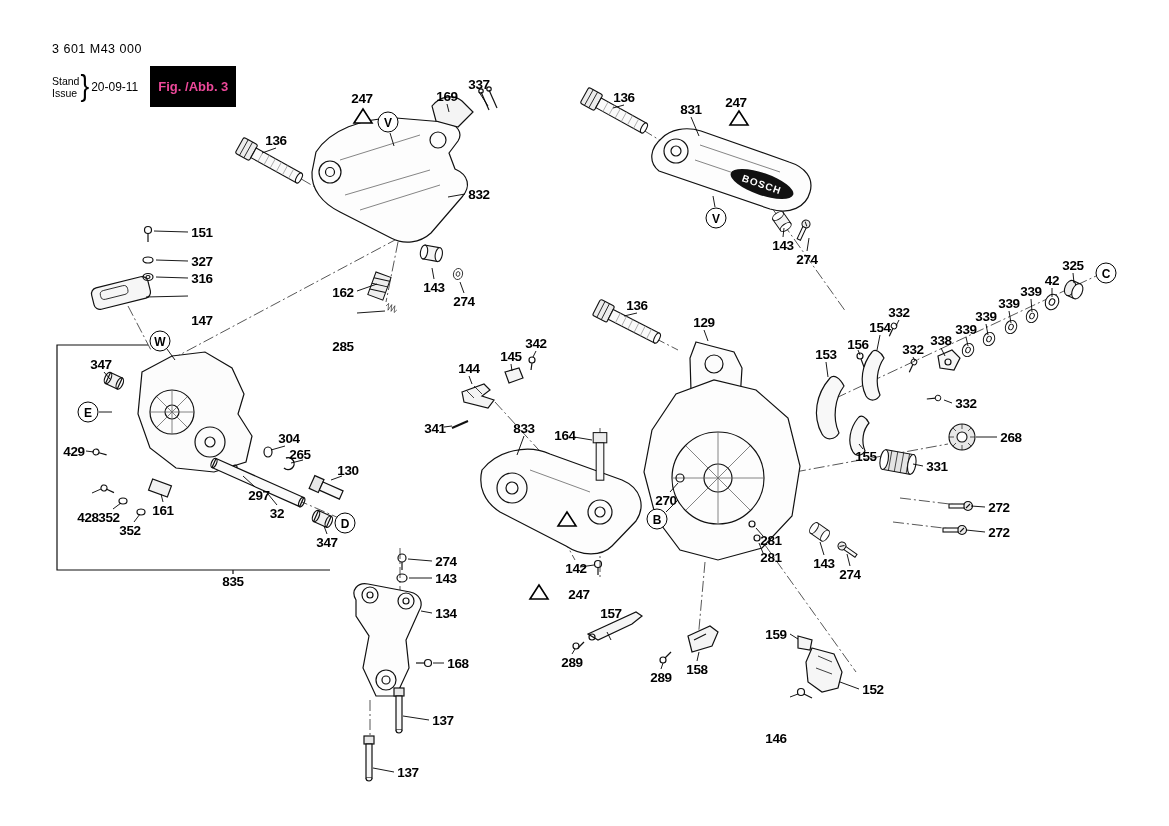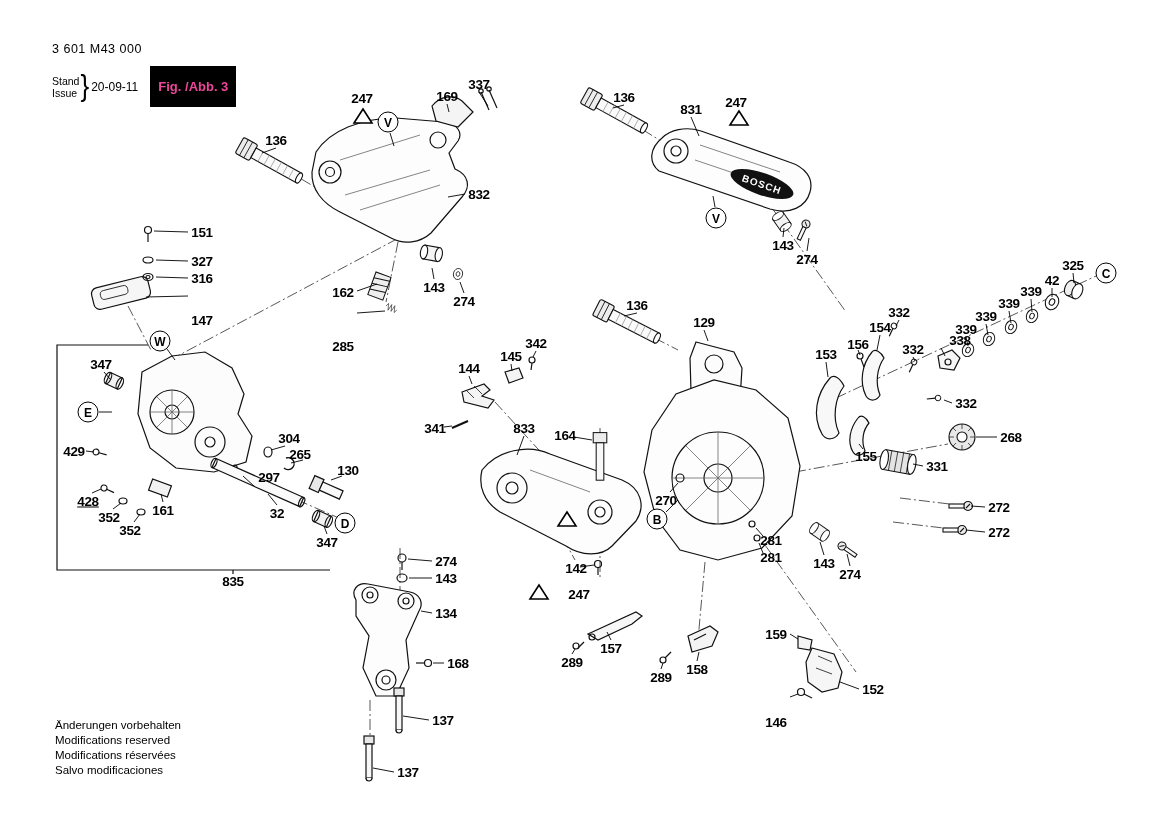--- a/index.html
+++ b/index.html
@@ -422,45 +422,45 @@
       <span class="part-label" style="left: 202px; top: 232px;">151</span>
       <span class="part-label" style="left: 202px; top: 261px;">327</span>
       <span class="part-label" style="left: 202px; top: 278px; text-align: right;">316</span>
       <span class="part-label" style="left: 202px; top: 296px; margin-top: 24px;">147</span>
       <span class="part-label" style="left: 343px; top: 292px;">162</span>
       <span class="part-label" style="left: 434px; top: 287px;">143</span>
       <span class="part-label" style="left: 464px; top: 301px;">274</span>
       <span class="part-label" style="left: 343px; top: 314px; margin-top: 32px;">285</span>
       <span class="part-label" style="left: 101px; top: 364px;">347</span>
       <span class="part-label" style="left: 74px; top: 451px;">429</span>
-      <span class="part-label" style="left: 88px; top: 501px; text-decoration: underline;">428</span>
+      <span class="part-label" style="left: 88px; top: 517px;">428</span>
       <span class="part-label" style="left: 109px; top: 517px;">352</span>
       <span class="part-label" style="left: 130px; top: 530px;">352</span>
       <span class="part-label" style="left: 163px; top: 510px;">161</span>
-      <span class="part-label" style="left: 259px; top: 477px; margin-left: 10px;">297</span>
+      <span class="part-label" style="left: 259px; top: 495px;">297</span>
       <span class="part-label" style="left: 289px; top: 438px;">304</span>
       <span class="part-label" style="left: 300px; top: 454px;">265</span>
       <span class="part-label" style="left: 277px; top: 513px;">32</span>
       <span class="part-label" style="left: 348px; top: 470px;">130</span>
       <span class="part-label" style="left: 327px; top: 542px;">347</span>
       <span class="part-label" style="left: 233px; top: 581px;">835</span>
       <span class="part-label" style="left: 637px; top: 305px;">136</span>
       <span class="part-label" style="left: 704px; top: 322px;">129</span>
       <span class="part-label" style="left: 536px; top: 343px;">342</span>
       <span class="part-label" style="left: 511px; top: 356px;">145</span>
       <span class="part-label" style="left: 469px; top: 368px;">144</span>
       <span class="part-label" style="left: 435px; top: 428px;">341</span>
       <span class="part-label" style="left: 524px; top: 428px;">833</span>
       <span class="part-label" style="left: 565px; top: 435px;">164</span>
       <span class="part-label" style="left: 899px; top: 312px;">332</span>
       <span class="part-label" style="left: 880px; top: 327px;">154</span>
       <span class="part-label" style="left: 858px; top: 344px;">156</span>
       <span class="part-label" style="left: 913px; top: 349px;">332</span>
       <span class="part-label" style="left: 826px; top: 354px;">153</span>
-      <span class="part-label" style="left: 941px; top: 340px; margin-left: 19px;">338</span>
+      <span class="part-label" style="left: 941px; top: 340px;">338</span>
       <span class="part-label" style="left: 966px; top: 329px;">339</span>
       <span class="part-label" style="left: 986px; top: 316px;">339</span>
       <span class="part-label" style="left: 1009px; top: 303px;">339</span>
       <span class="part-label" style="left: 1031px; top: 291px;">339</span>
       <span class="part-label" style="left: 1052px; top: 280px;">42</span>
       <span class="part-label" style="left: 1073px; top: 265px;">325</span>
       <span class="part-label" style="left: 966px; top: 403px;">332</span>
       <span class="part-label" style="left: 1011px; top: 437px;">268</span>
       <span class="part-label" style="left: 937px; top: 466px;">331</span>
       <span class="part-label" style="left: 866px; top: 456px;">155</span>
@@ -473,25 +473,25 @@
       <span class="part-label" style="left: 850px; top: 574px;">274</span>
       <span class="part-label" style="left: 568px; top: 568px; margin-left: 8px;">142</span>
       <span class="part-label" style="left: 579px; top: 594px;">247</span>
       <span class="part-label" style="left: 446px; top: 561px;">274</span>
       <span class="part-label" style="left: 446px; top: 578px;">143</span>
       <span class="part-label" style="left: 446px; top: 613px;">134</span>
       <span class="part-label" style="left: 458px; top: 663px;">168</span>
       <span class="part-label" style="left: 443px; top: 720px;">137</span>
       <span class="part-label" style="left: 408px; top: 772px;">137</span>
       <span class="part-label" style="left: 572px; top: 662px;">289</span>
-      <span class="part-label" style="left: 611px; top: 648px;">157</span>
+      <span class="part-label" style="left: 611px; top: 613px;">157</span>
       <span class="part-label" style="left: 697px; top: 669px; text-align: center;">158</span>
       <span class="part-label" style="left: 661px; top: 677px;">289</span>
       <span class="part-label" style="left: 776px; top: 634px;">159</span>
-      <span class="part-label" style="left: 776px; top: 722px;">146</span>
+      <span class="part-label" style="left: 776px; top: 738px;">146</span>
       <span class="part-label" style="left: 873px; top: 689px;">152</span>
       <span class="callout" style="left: 388px; top: 122px;">V</span>
       <span class="callout" style="left: 716px; top: 218px;">V</span>
       <span class="callout" style="left: 160px; top: 341px;">W</span>
       <span class="callout" style="left: 88px; top: 412px;">E</span>
       <span class="callout" style="left: 345px; top: 523px;">D</span>
       <span class="callout" style="left: 657px; top: 519px;">B</span>
       <span class="callout" style="left: 1106px; top: 273px;">C</span>
     </div>
 
@@ -501,20 +501,14 @@
       <div class="si-col">
         <span>Stand</span>
         <span>Issue</span>
       </div>
       <span class="brace">}</span>
       <span class="issue-date">20-09-11</span>
       <span class="figbox">Fig. /Abb. 3</span>
     </div>
   </header>
 
-  <footer>
-    <div>Änderungen vorbehalten</div>
-    <div>Modifications reserved</div>
-    <div>Modifications réservées</div>
-    <div>Salvo modificaciones</div>
-  </footer>
 
 </div>
 
 </body></html>

